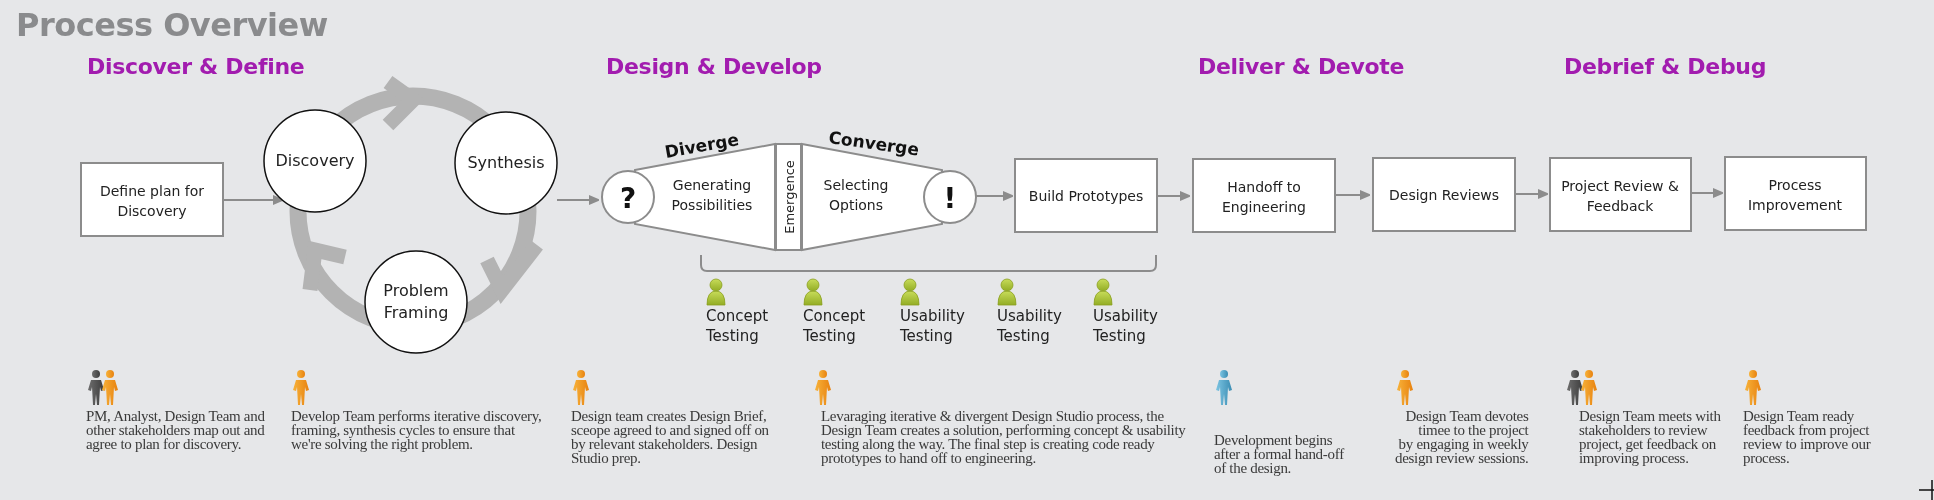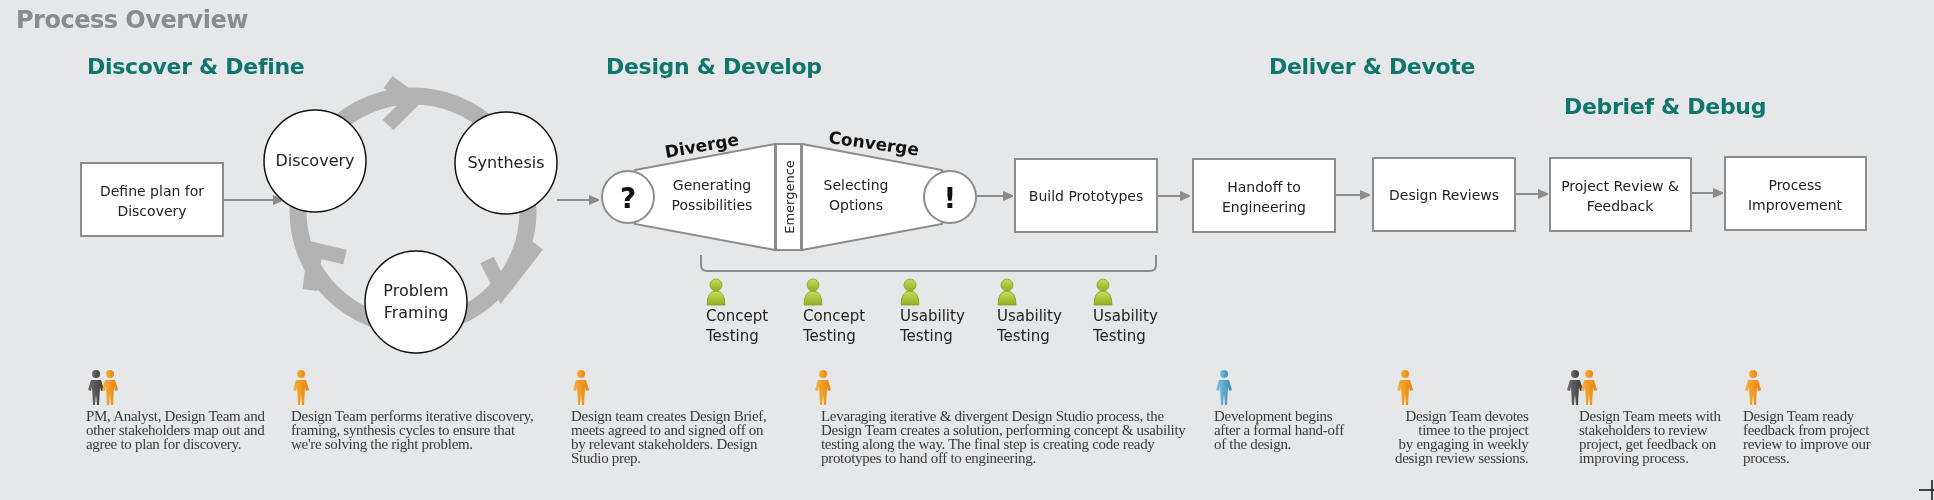--- a/index.html
+++ b/index.html
@@ -6,45 +6,45 @@
   body {
     width: 1934px; height: 500px; overflow: hidden;
     background: #e6e7e9;
     font-family: "DejaVu Sans", sans-serif;
     position: relative;
   }
   #stage { position: absolute; left: 0; top: 0; }
   .page-title {
     position: absolute; left: 16px; top: 6px;
     font-family: "DejaVu Sans", sans-serif; font-weight: bold;
-    font-size: 24px; color: #8a8b8d; letter-spacing: -0.5px;
+    font-size: 32px; color: #8a8b8d; letter-spacing: -0.5px;
   }
   .section-title {
     position: absolute; top: 54px;
     font-family: "DejaVu Sans", sans-serif; font-weight: bold;
-    font-size: 22px; color: #0f766e; letter-spacing: -0.3px;
+    font-size: 22px; color: #a21caf; letter-spacing: -0.3px;
   }
   .desc {
     position: absolute;
     font-family: Liberation Serif, serif;
     font-size: 15px; line-height: 14px; color: #3a3a3a;
     white-space: pre-line;
     letter-spacing: -0.3px;
   }
   svg text { font-family: "DejaVu Sans", sans-serif; }
 </style>
 </head>
 <body>
 
 <div class="page-title">Process Overview</div>
 
 <div class="section-title" style="left:87px;">Discover &amp; Define</div>
 <div class="section-title" style="left:606px;text-align:center;">Design &amp; Develop</div>
-<div class="section-title" style="left:1269px;text-align:right;">Deliver &amp; Devote</div>
-<div class="section-title" style="left:1564px;margin-top:40px;">Debrief &amp; Debug</div>
+<div class="section-title" style="left:1198px;text-align:right;">Deliver &amp; Devote</div>
+<div class="section-title" style="left:1564px;">Debrief &amp; Debug</div>
 
 <svg id="stage" width="1934" height="500">
   <defs>
     <marker id="arrowhead" markerWidth="10" markerHeight="10" refX="9" refY="5" orient="auto" markerUnits="userSpaceOnUse">
       <path d="M0,0 L12,5 L0,10 z" fill="#8c8c8c"></path>
     </marker>
     <linearGradient id="gradGreen" x1="0" y1="0" x2="0" y2="1">
       <stop offset="0" stop-color="#c8dc5a"></stop>
       <stop offset="1" stop-color="#93ad25"></stop>
     </linearGradient>
@@ -237,32 +237,32 @@
         <path d="M1748,380 L1758,380 L1761,390 L1758,391 L1757,387 L1756,405 L1754,405 L1753,394 L1752,405 L1750,405 L1749,387 L1748,391 L1745,390 Z" fill="url(#gradOrange)"></path>
         <circle cx="1753" cy="374" r="4" fill="url(#gradOrange)"></circle>
       </g>
     </g>
 </svg>
 
 <div id="descs">
     <div class="desc" style="left: 86px; top: 409px;">PM, Analyst, Design Team and
 other stakeholders map out and
 agree to plan for discovery.</div>
-    <div class="desc" style="left: 291px; top: 409px;">Design Team performs iterative discovery,
+    <div class="desc" style="left: 291px; top: 409px;">Develop Team performs iterative discovery,
 framing, synthesis cycles to ensure that
 we're solving the right problem.</div>
     <div class="desc" style="left: 571px; top: 409px;">Design team creates Design Brief,
-meets agreed to and signed off on
+sceope agreed to and signed off on
 by relevant stakeholders. Design
 Studio prep.</div>
     <div class="desc" style="left: 813px; top: 409px; margin-left: 8px;">Levaraging iterative &amp; divergent Design Studio process, the
 Design Team creates a solution, performing concept &amp; usability
 testing along the way. The final step is creating code ready
 prototypes to hand off to engineering.</div>
-    <div class="desc" style="left: 1214px; top: 409px;">Development begins
+    <div class="desc" style="left: 1214px; top: 433px;">Development begins
 after a formal hand-off
 of the design.</div>
     <div class="desc" style="left: 1395px; top: 409px; text-align: right;">Design Team devotes
 timee to the project
 by engaging in weekly
 design review sessions.</div>
     <div class="desc" style="left: 1565px; top: 409px; margin-left: 14px;">Design Team meets with
 stakeholders to review
 project, get feedback on
 improving process.</div>

